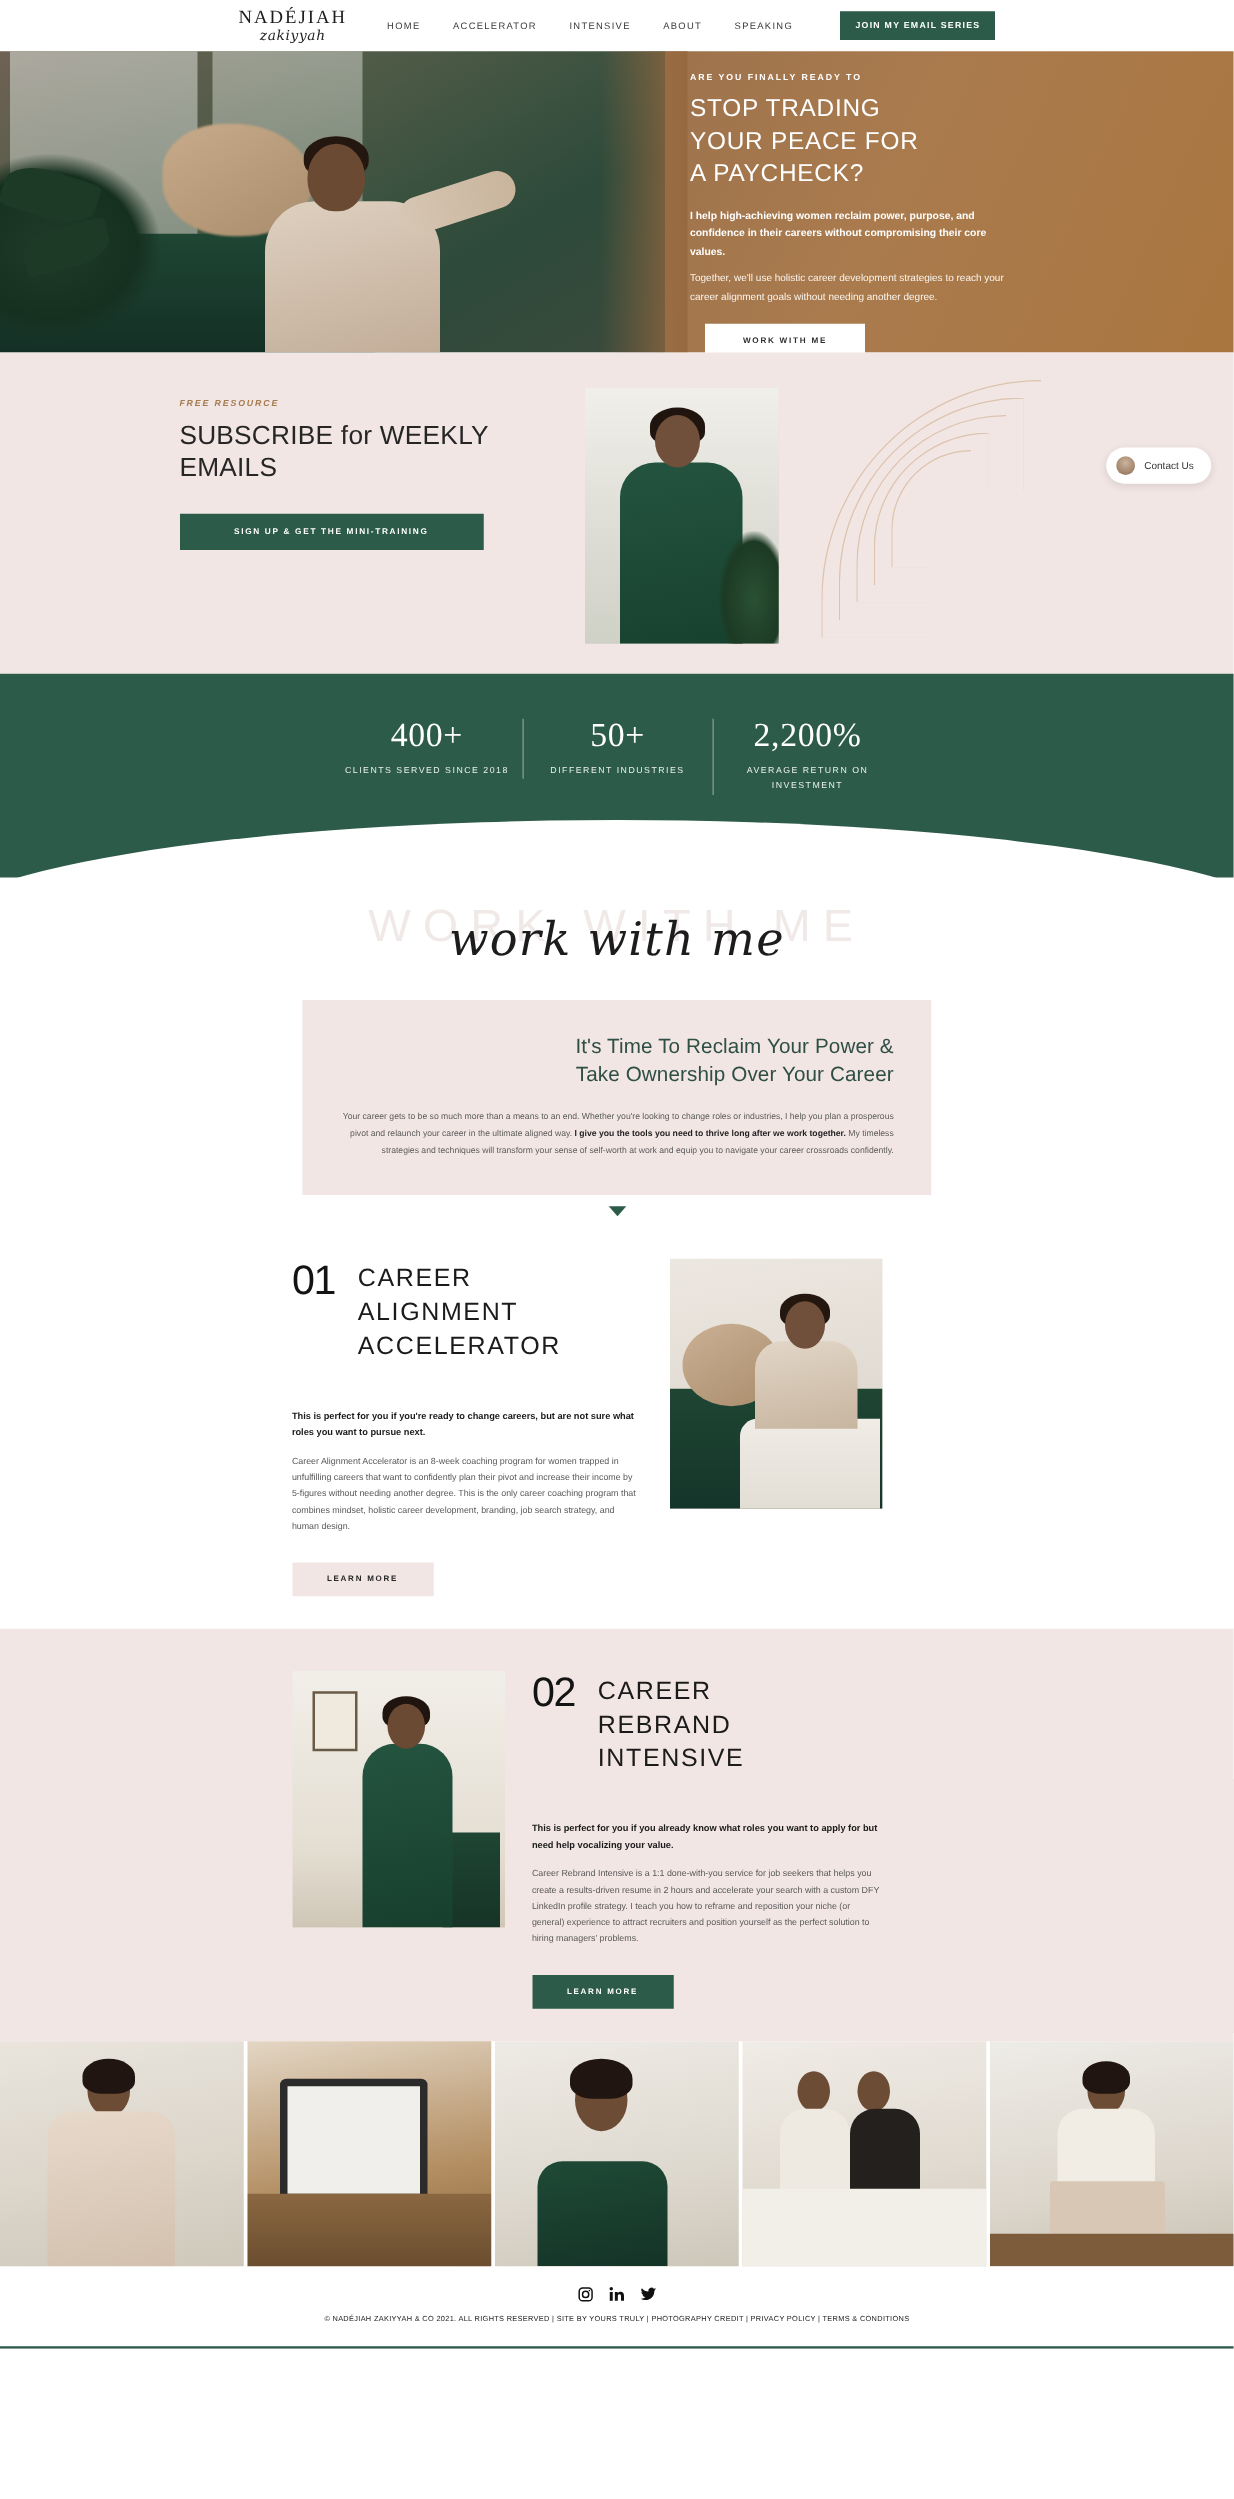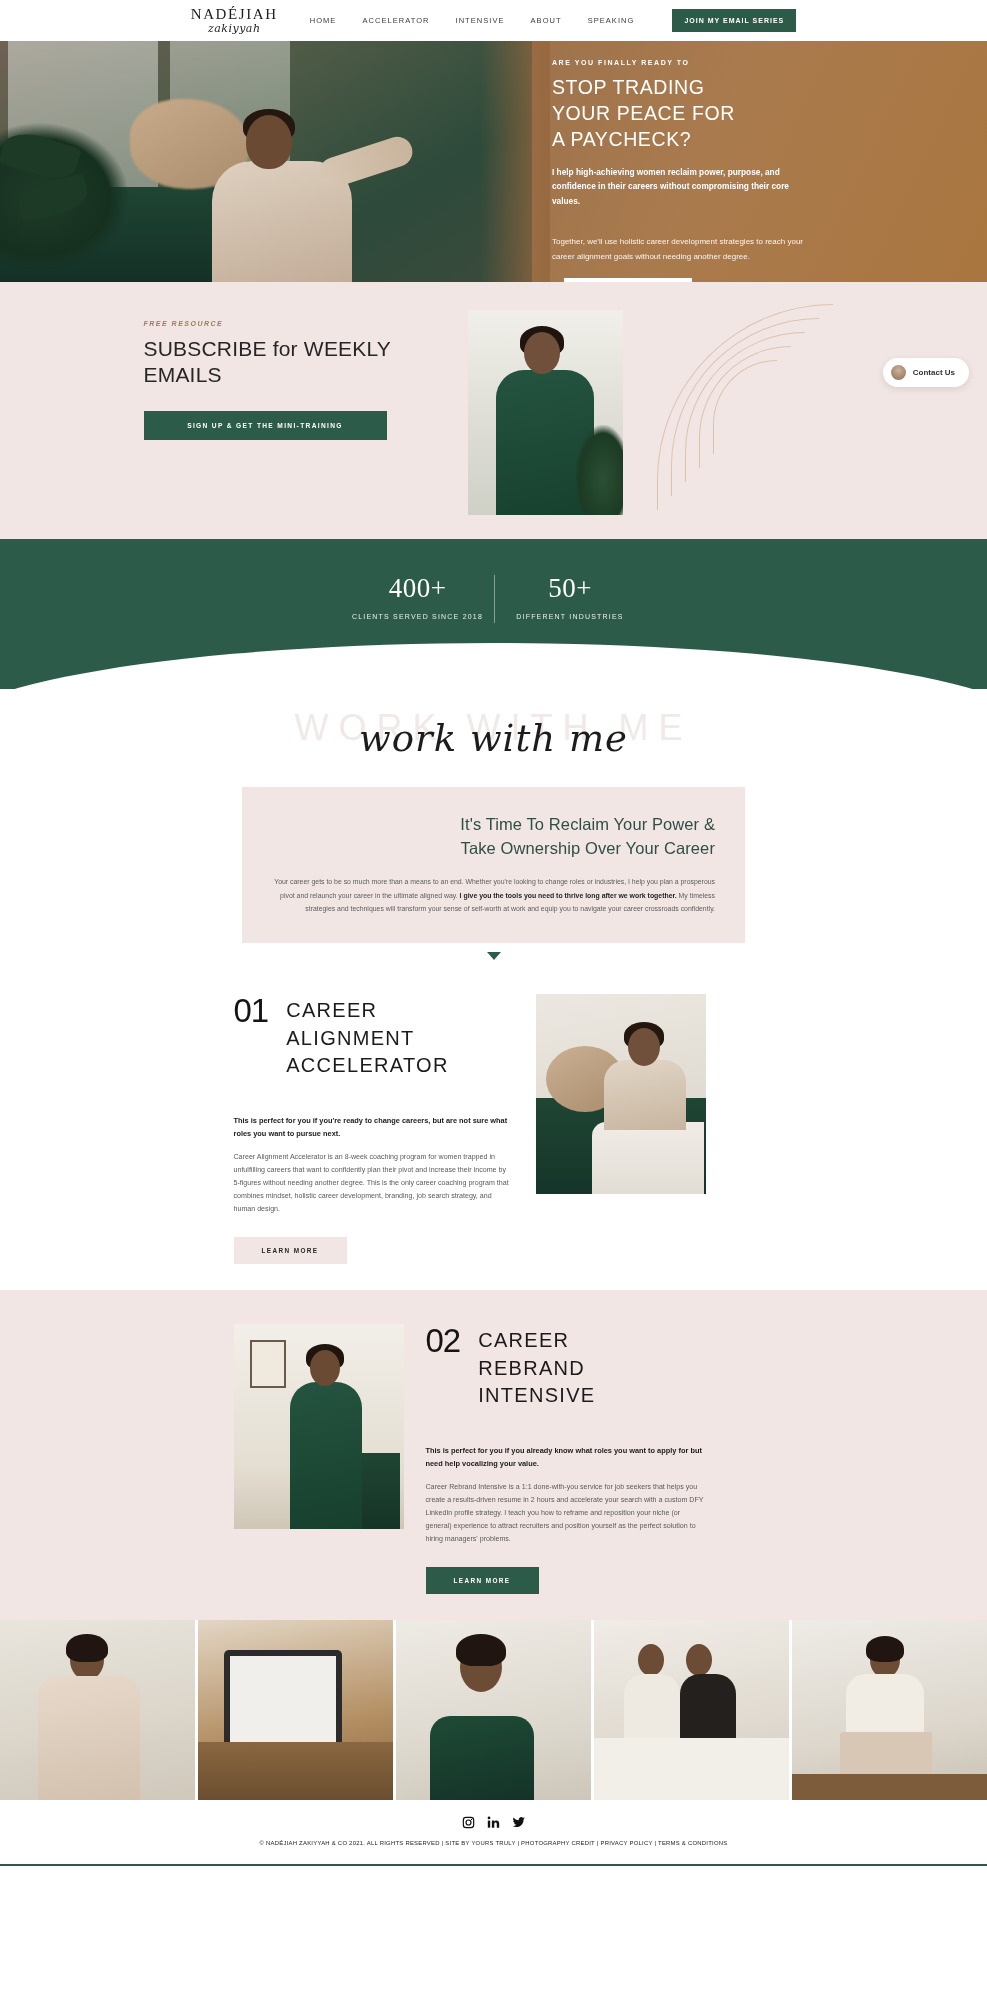--- a/index.html
+++ b/index.html
@@ -111,21 +111,21 @@
     font-family: "Liberation Sans", sans-serif;
     font-weight: 300; font-size: 19.5px; line-height: 1.33;
     letter-spacing: .6px; margin-top: 9px; text-transform: uppercase;
   }
   .hero-lead {
     position: relative; font-size: 8.3px; font-weight: bold;
     line-height: 1.75; margin-top: 12px; max-width: 255px;
   }
   .hero-sub {
     position: relative; font-size: 8px; line-height: 1.78;
-    margin-top: 27px; max-width: 255px; color: #fbf4ec;
+    margin-top: 8px; max-width: 255px; color: #fbf4ec;
   }
   .hero-btn {
     position: relative; display: block; width: 128px; margin: 14px 0 0 12px;
     background: #fff; color: #2f2f2f; border: 0; cursor: pointer;
     padding: 10px 0; font-size: 6.5px; font-weight: bold; letter-spacing: 1.4px;
     text-transform: uppercase; font-family: "Liberation Sans", sans-serif;
   }
 
   
   .subscribe { background: #f2e6e4; padding: 28px 0 24px; position: relative; overflow:hidden; }
@@ -173,21 +173,21 @@
     position: absolute; right: 18px; top: 76px;
     background:#fff; border-radius: 16px; display:flex; align-items:center;
     gap: 7px; padding: 7px 14px 7px 8px;
     box-shadow: 0 2px 7px rgba(0,0,0,.11);
     cursor: pointer;
   }
   .cw-avatar {
     width: 15px; height: 15px; border-radius:50%;
     background: radial-gradient(circle at 50% 35%, #cbb39c, #8c6c50);
   }
-  .cw-label { font-size: 8px; font-weight: bold; color:#333; }
+  .cw-label { font-size: 8px; font-weight: normal; color:#333; }
 
   
   .stats {
     background: #2d5b4a; color: #fff; padding: 36px 0 66px;
     position: relative;
   }
   .stats-inner { display:flex; justify-content:center; align-items:flex-start; }
   .stat { width: 152px; text-align:center; padding: 0 6px; }
   .stat + .stat { border-left: 1px solid rgba(255,255,255,.42); }
   .stat-num {
@@ -377,20 +377,24 @@
 
   <div class="stats">
     <div class="stats-inner">
       <div class="stat">
         <div class="stat-num">400+</div>
         <div class="stat-label">CLIENTS SERVED SINCE 2018</div>
       </div>
       <div class="stat">
         <div class="stat-num">50+</div>
         <div class="stat-label">DIFFERENT INDUSTRIES</div>
+      </div>
+      <div class="stat">
+        <div class="stat-num">2,200%</div>
+        <div class="stat-label">AVERAGE RETURN ON INVESTMENT</div>
       </div>
     </div>
     <div class="stats-curve"></div>
   </div>
 
   <div class="wwm">
     <div class="wwm-ghost">WORK WITH ME</div>
     <div class="wwm-script">work with me</div>
   </div>
 

